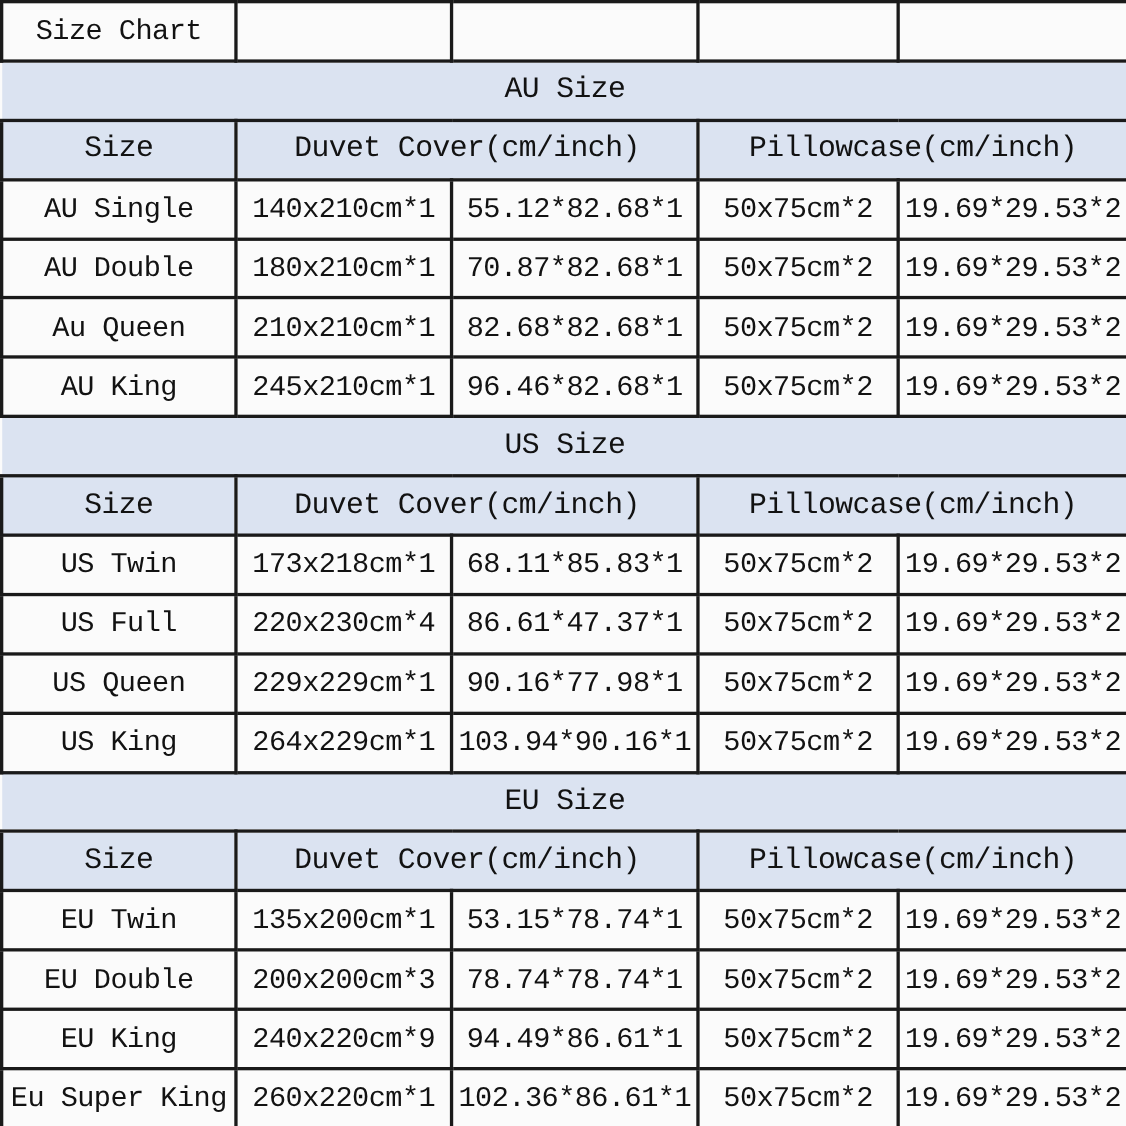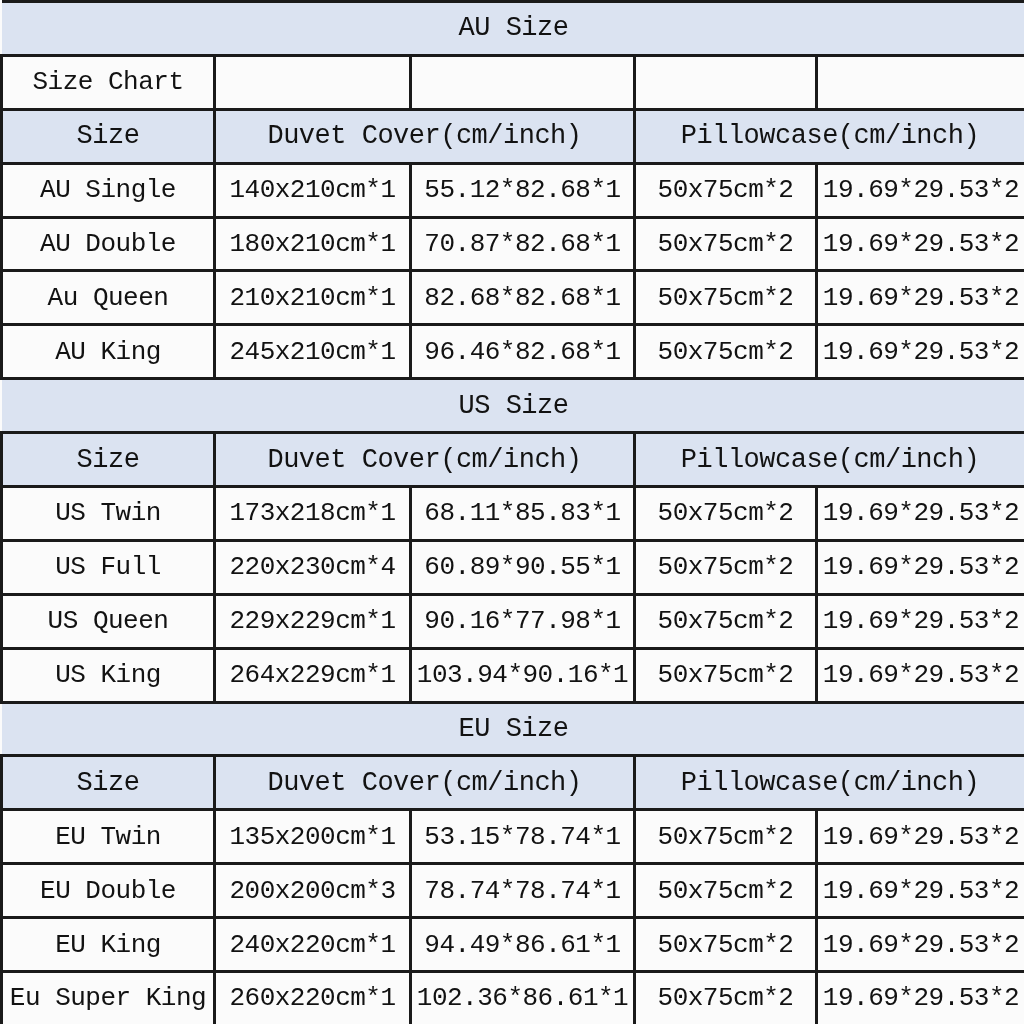--- a/index.html
+++ b/index.html
@@ -51,29 +51,29 @@
     <colgroup>
       <col class="c1">
         <col class="c2">
         <col class="c3">
         <col class="c4">
         <col class="c5">
     </colgroup>
 
     <tbody>
         <tr>
-      <td class="b band" colspan="5">AU Size</td>
-    </tr>
-
-    <tr>
       <td class="w">Size Chart</td>
       <td class="w"></td>
       <td class="w"></td>
       <td class="w"></td>
       <td class="w"></td>
+    </tr>
+
+    <tr>
+      <td class="b band" colspan="5">AU Size</td>
     </tr>
     <tr>
       <td class="b hdr">Size</td>
       <td class="b hdr" colspan="2">Duvet Cover(cm/inch)</td>
       <td class="b hdr" colspan="2">Pillowcase(cm/inch)</td>
     </tr>
     <tr>
       <td class="w">AU Single</td>
       <td class="w">140x210cm*1</td>
       <td class="w">55.12*82.68*1</td>
@@ -113,21 +113,21 @@
     <tr>
       <td class="w">US Twin</td>
       <td class="w">173x218cm*1</td>
       <td class="w">68.11*85.83*1</td>
       <td class="w">50x75cm*2</td>
       <td class="w">19.69*29.53*2</td>
     </tr>
     <tr>
       <td class="w">US Full</td>
       <td class="w">220x230cm*4</td>
-      <td class="w">60.89*90.55*1</td>
+      <td class="w">86.61*47.37*1</td>
       <td class="w">50x75cm*2</td>
       <td class="w">19.69*29.53*2</td>
     </tr>
     <tr>
       <td class="w">US Queen</td>
       <td class="w">229x229cm*1</td>
       <td class="w">90.16*77.98*1</td>
       <td class="w">50x75cm*2</td>
       <td class="w">19.69*29.53*2</td>
     </tr>
@@ -156,21 +156,21 @@
     </tr>
     <tr>
       <td class="w">EU Double</td>
       <td class="w">200x200cm*3</td>
       <td class="w">78.74*78.74*1</td>
       <td class="w">50x75cm*2</td>
       <td class="w">19.69*29.53*2</td>
     </tr>
     <tr>
       <td class="w">EU King</td>
-      <td class="w">240x220cm*1</td>
+      <td class="w">240x220cm*9</td>
       <td class="w">94.49*86.61*1</td>
       <td class="w">50x75cm*2</td>
       <td class="w">19.69*29.53*2</td>
     </tr>
     <tr>
       <td class="w">Eu Super King</td>
       <td class="w">260x220cm*1</td>
       <td class="w">102.36*86.61*1</td>
       <td class="w">50x75cm*2</td>
       <td class="w">19.69*29.53*2</td>

